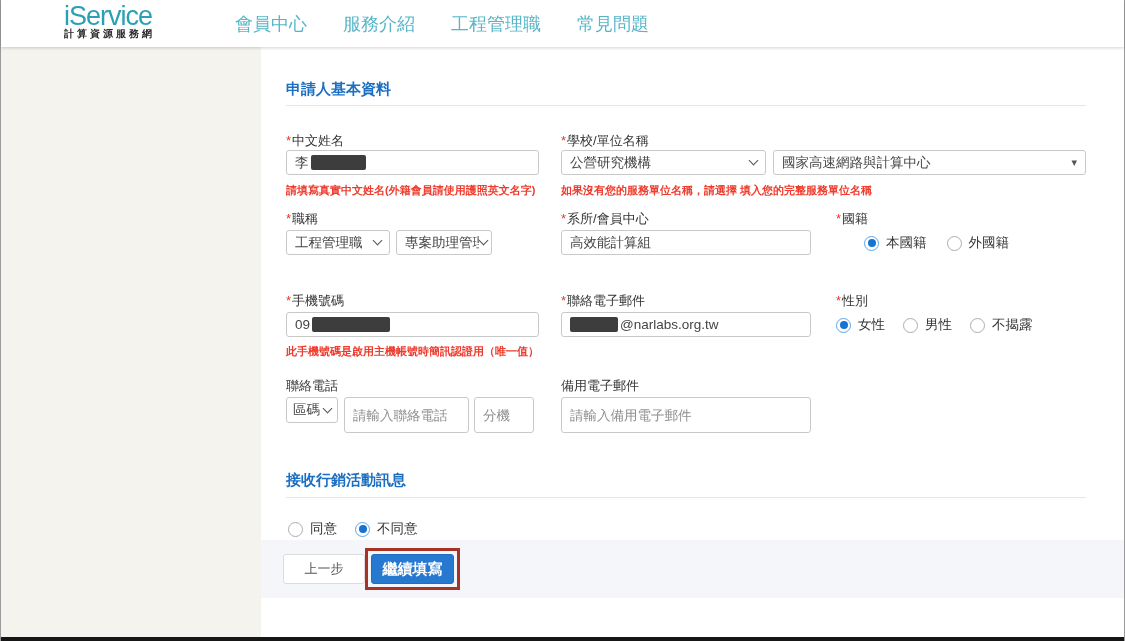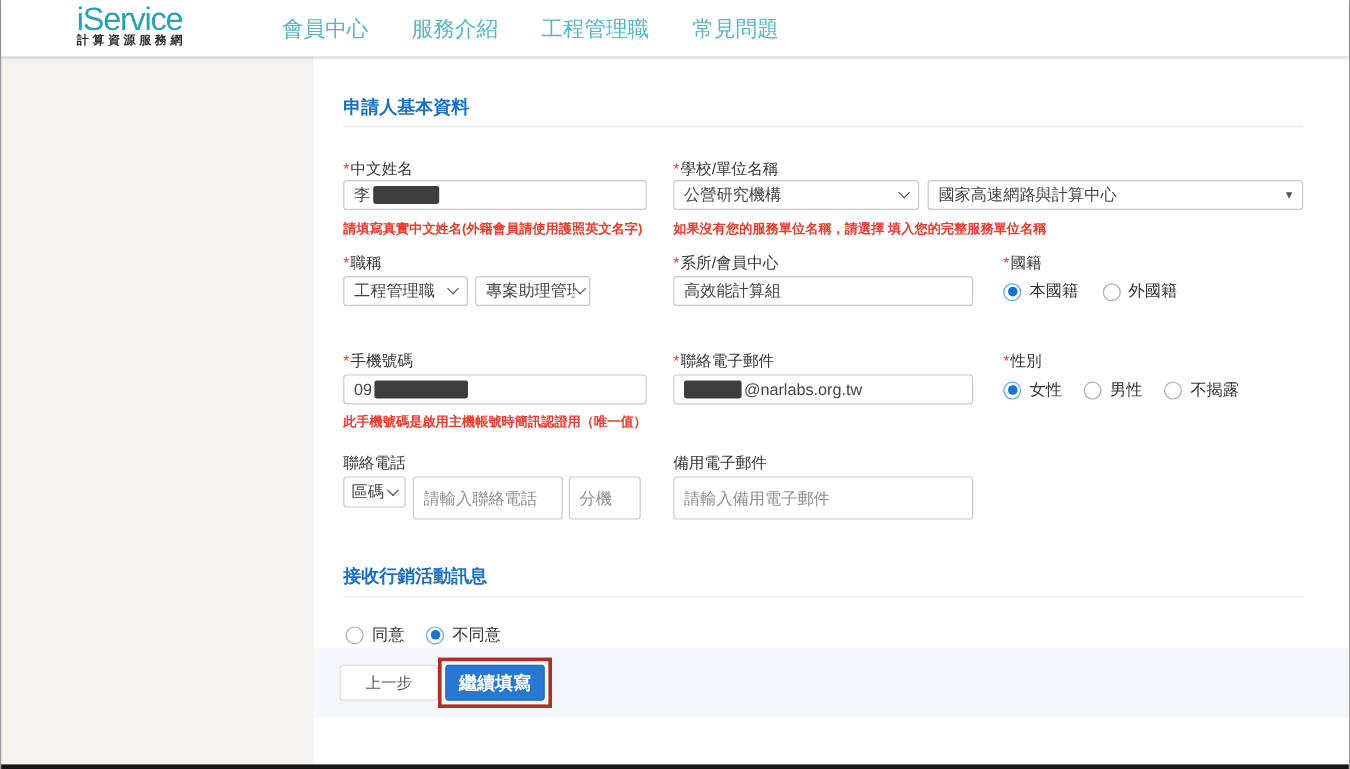--- a/index.html
+++ b/index.html
@@ -155,21 +155,21 @@
       <span>工程管理職</span>
       <span class="chev"></span>
     </div>
     <div class="sel" style="left:135px; top:183px; width:96px; padding-right:4px;">
       <span style="overflow:hidden; white-space:nowrap;">專案助理管理</span>
       <span class="chev" style="margin-left:1px;"></span>
     </div>
     <div class="tbox" style="left:300px; top:183px; width:250px;">
       <span>高效能計算組</span>
     </div>
-    <div class="optrow" style="left:575px; top:187px;">
+    <div class="optrow" style="left:603px; top:187px;">
       <span class="opt">
         <span class="radio sel-r"></span>
         <span>本國籍</span>
       </span>
       <span class="opt">
         <span class="radio"></span>
         <span>外國籍</span>
       </span>
     </div>
 

